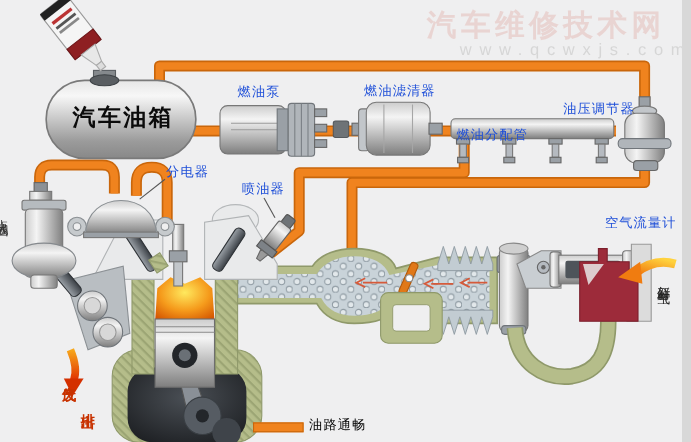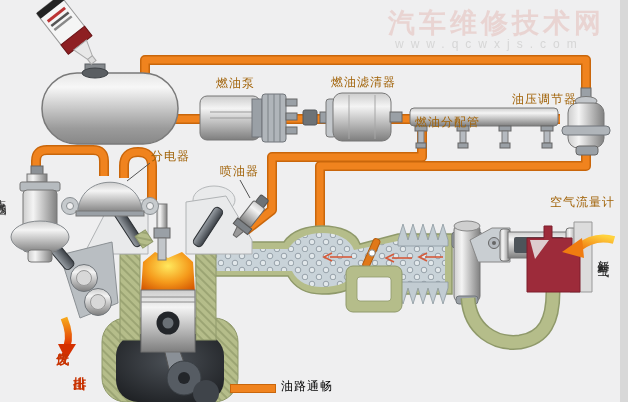--- a/index.html
+++ b/index.html
@@ -3,32 +3,32 @@
 <meta charset="utf-8">
 <style>
   html,body{margin:0;padding:0;background:#d8d8d8;}
   #stage{
     position:relative;width:620px;height:402px;overflow:hidden;
     background:#EFEFF0;
     font-family:"Liberation Sans","DejaVu Sans",sans-serif;
   }
   #diagram-svg{position:absolute;left:0;top:0;}
   .lbl{
-    position:absolute;font-size:12px;color:#a16207;white-space:nowrap;
+    position:absolute;font-size:12px;color:#1d4ed8;white-space:nowrap;
     letter-spacing:1px;line-height:1.1;
   }
   .tank-lbl{font-size:21px;font-weight:bold;color:#0b0b0b;letter-spacing:2px;}
   .vtext{writing-mode:vertical-rl;text-orientation:upright;letter-spacing:2px;}
   .exh{color:#C83200;font-size:13px;font-weight:bold;letter-spacing:1px;}
   .wm-title{
     position:absolute;left:388px;top:5px;font-size:27px;font-weight:bold;
     letter-spacing:4px;color:#E9D4D2;white-space:nowrap;
   }
   .wm-url{
-    position:absolute;left:395px;top:37px;font-size:12px;
+    position:absolute;left:418px;top:37px;font-size:15px;
     letter-spacing:7px;color:#D6D6D6;white-space:nowrap;text-align:right;
   }
   .legend-bar{
     position:absolute;left:230px;top:384px;width:44px;height:7px;
     background:#F0831E;border:1px solid #C9660B;
   }
   .legend-text{position:absolute;left:281px;top:378px;font-size:12px;color:#000000;letter-spacing:1px;}
 </style>
 </head>
 <body>
@@ -311,20 +311,21 @@
 
   <g stroke="#555" stroke-width="1">
     <line x1="150" y1="163" x2="127" y2="181"></line>
     <line x1="240" y1="180" x2="250" y2="198"></line>
   </g>
 </svg>
 
 <div class="wm-title">汽车维修技术网</div>
 <div class="wm-url">www.qcwxjs.com</div>
 
+<div class="lbl tank-lbl" style="left:66px;top:96px;">汽车油箱</div>
 <div class="lbl" style="left:216px;top:77px;">燃油泵</div>
 <div class="lbl" style="left:331px;top:76px;text-align:center;">燃油滤清器</div>
 <div class="lbl" style="left:415px;top:93px;margin-top:23px;">燃油分配管</div>
 <div class="lbl" style="left:512px;top:93px;">油压调节器</div>
 <div class="lbl" style="left:151px;top:150px;text-align:right;">分电器</div>
 <div class="lbl" style="left:220px;top:165px;">喷油器</div>
 <div class="lbl" style="left:520px;top:196px;margin-left:30px;">空气流量计</div>
 
 <div class="lbl vtext" style="left:-5px;top:190px;font-size:11px;color:#333;">点火线圈</div>
 <div class="lbl vtext" style="left:596px;top:250px;color:#222;">新鲜空气</div>

